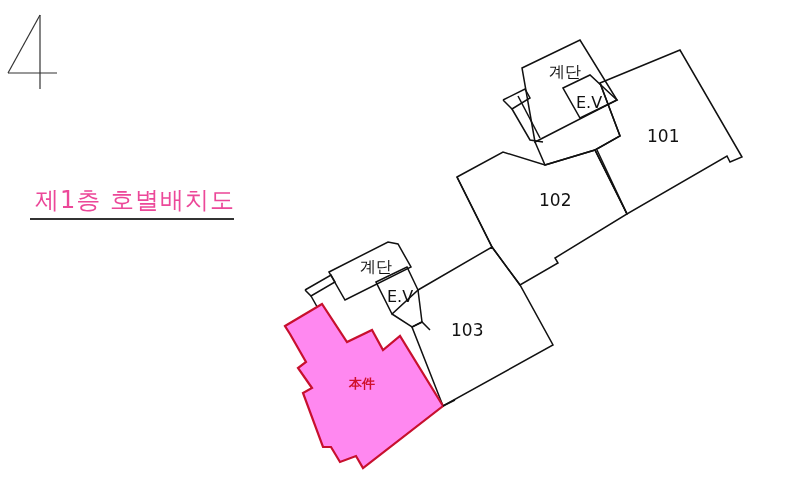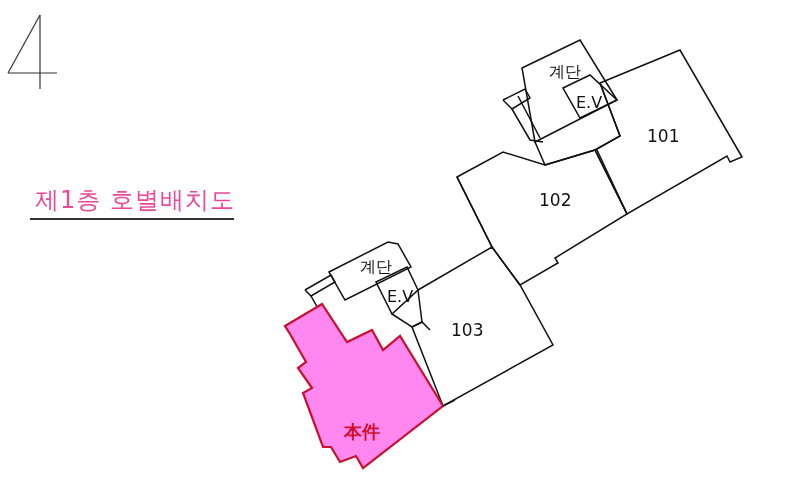--- a/index.html
+++ b/index.html
@@ -15,23 +15,22 @@
     .u101 { left: 647px; top: 126px; font-size: 17px; }
     .u102 { left: 528px; top: 190px; font-size: 17px; margin-left: 11px; }
     .u103 { left: 451px; top: 320px; font-size: 17px; }
     .small { font-size: 16px; }
     .stair-top { left: 549px; top: 62px; }
     .ev-top { left: 576px; top: 93px; }
     .stair-bot { left: 360px; top: 257px; }
     .ev-bot { left: 387px; top: 287px; }
     .target-label {
       position: absolute; left: 322px; top: 373px; width: 80px; text-align: center;
-      color: #d0102a; font-weight: bold; font-size: 18px; line-height: 22px;
+      color: #d0102a; font-weight: bold; font-size: 13px; line-height: 22px;
       font-family: Liberation Serif, serif;
-      margin-top: 48px;
     }
   </style>
 </head>
 <body>
 
 <svg width="800" height="489" viewBox="0 0 800 489">
 
   <g stroke="#333" stroke-width="1.2" fill="none">
     <line x1="40" y1="15" x2="8" y2="73"></line>
     <line x1="8" y1="73" x2="57" y2="73"></line>

